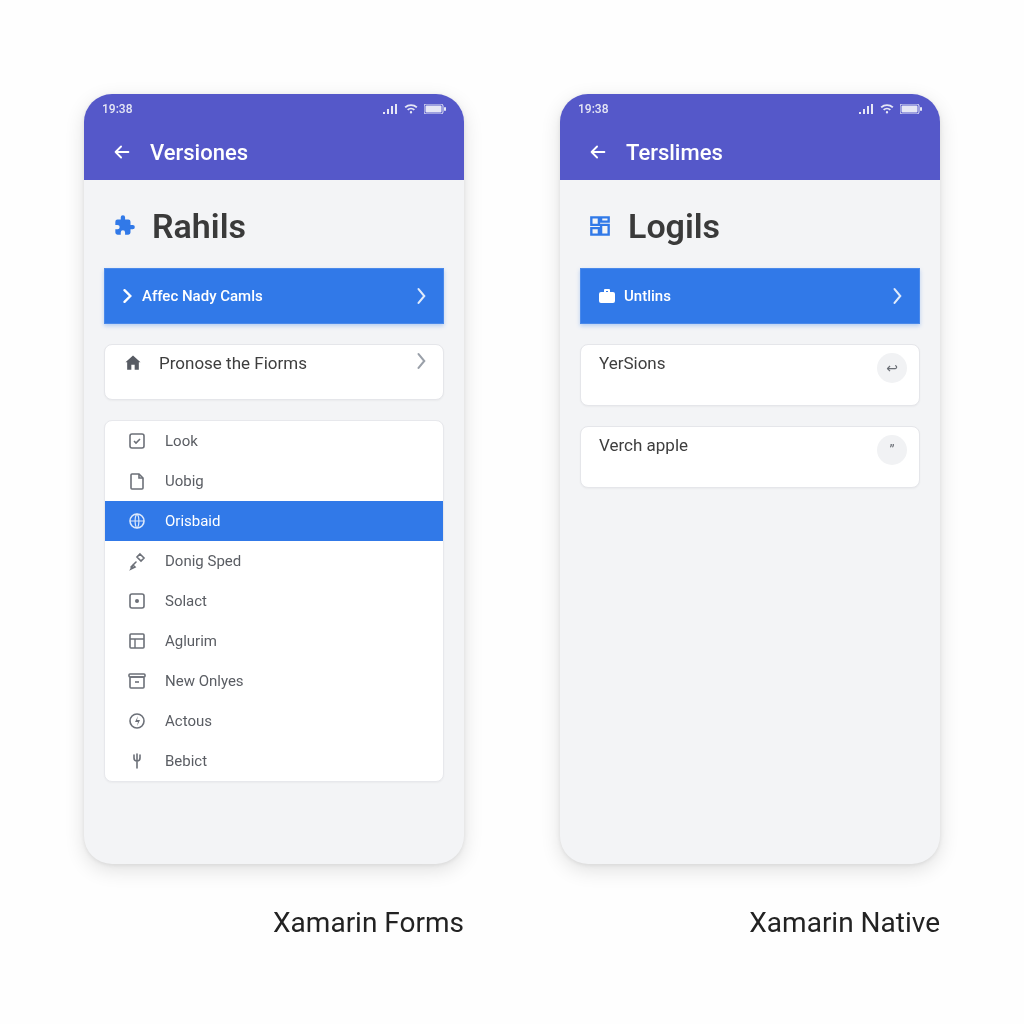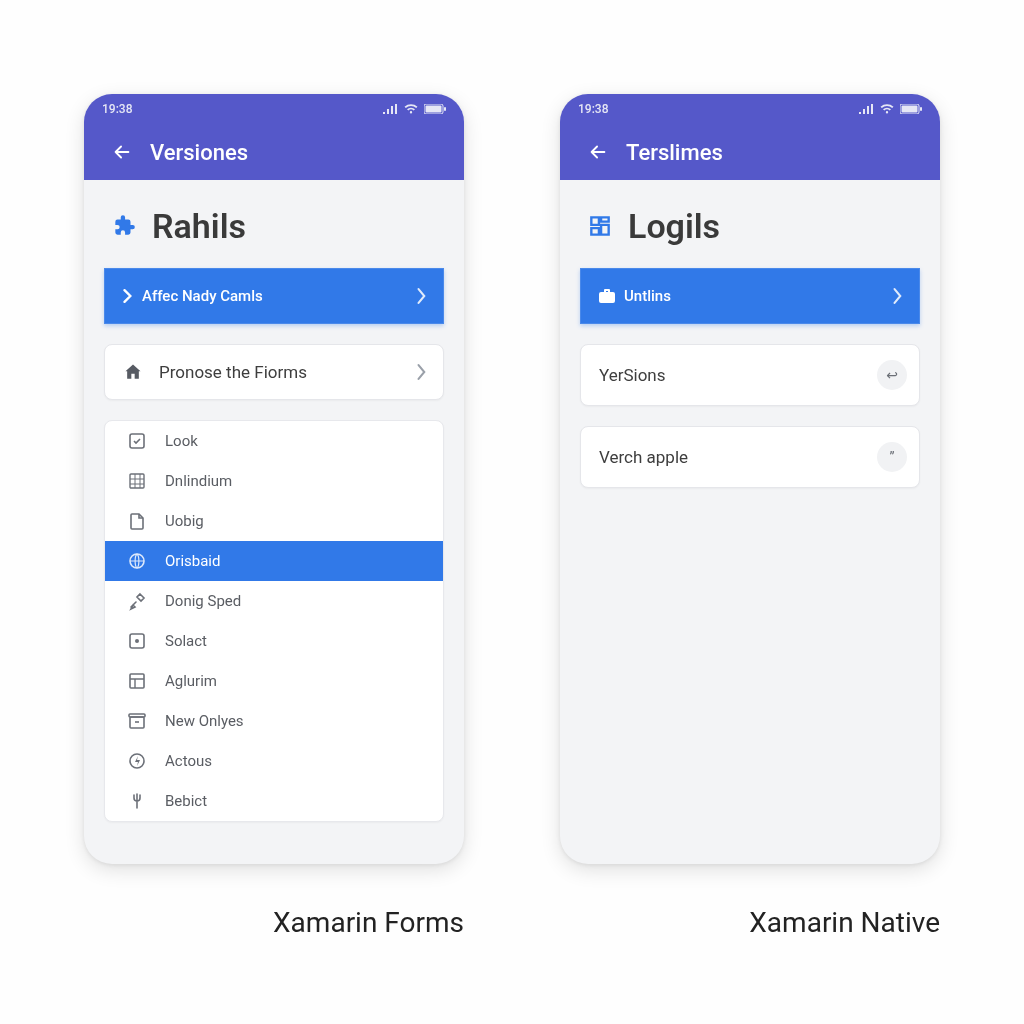--- a/index.html
+++ b/index.html
@@ -39,21 +39,21 @@
   .btn-primary {
     background:#3179e8; color:#fff; border-radius:0;
     height:56px; display:flex; align-items:center; padding:0 18px;
     font-size:15px; font-weight:500; gap:9px; cursor:pointer;
     box-shadow: 0 2px 4px rgba(49,121,232,0.3);
     margin-bottom: 20px; position:relative; border: 1px solid rgba(255,255,255,0.12);
   }
   .btn-primary .chev-r { position:absolute; right:16px; opacity:0.85; }
   .card-row {
     background:#fff; border:1px solid #e5e6ea; border-radius:8px;
-    height:56px; display:flex; align-items:center; padding:0 18px;
+    height:56px; display:flex; align-items:flex-start; padding:8px 18px;
     font-size:17px; color:#3e3e3e; gap:16px; cursor:pointer;
     margin-bottom: 20px; position:relative;
     box-shadow: 0 1px 2px rgba(0,0,0,0.04);
   }
   .card-row.tall { height: 62px; }
   .card-row .chev-r { position:absolute; right:16px; color:#9aa0a9; }
   .circ-btn {
     width:30px; height:30px; border-radius:50%; background:#f1f2f4;
     display:flex; align-items:center; justify-content:center;
     position:absolute; right:12px; color:#6b6f76; font-size:14px;
@@ -144,29 +144,20 @@
               <svg width="20" height="20" viewBox="0 0 20 20">
                 <rect x="3" y="3" width="14" height="14" rx="2" fill="none" stroke="currentColor" stroke-width="1.6"></rect>
                 <path d="M7 10l2 2 4-4" fill="none" stroke="currentColor" stroke-width="1.6"></path>
               </svg>
             </span>
             <span>Look</span>
           </div>
           <div class="list-item">
             <span class="licon">
               <svg width="20" height="20" viewBox="0 0 20 20">
-                <rect x="3" y="3" width="14" height="14" rx="1" fill="none" stroke="currentColor" stroke-width="1.4"></rect>
-                <path d="M3 8h14M3 13h14M8 3v14M13 3v14" stroke="currentColor" stroke-width="1"></path>
-              </svg>
-            </span>
-            <span>Dnlindium</span>
-          </div>
-          <div class="list-item">
-            <span class="licon">
-              <svg width="20" height="20" viewBox="0 0 20 20">
                 <path d="M5 3h7l4 4v10a1 1 0 01-1 1H5a1 1 0 01-1-1V4a1 1 0 011-1z" fill="none" stroke="currentColor" stroke-width="1.6"></path>
                 <path d="M12 3v4h4" fill="none" stroke="currentColor" stroke-width="1.6"></path>
               </svg>
             </span>
             <span>Uobig</span>
           </div>
           <div class="list-item selected">
             <span class="licon">
               <svg width="20" height="20" viewBox="0 0 20 20">
                 <circle cx="10" cy="10" r="7" fill="none" stroke="currentColor" stroke-width="1.6"></circle>

